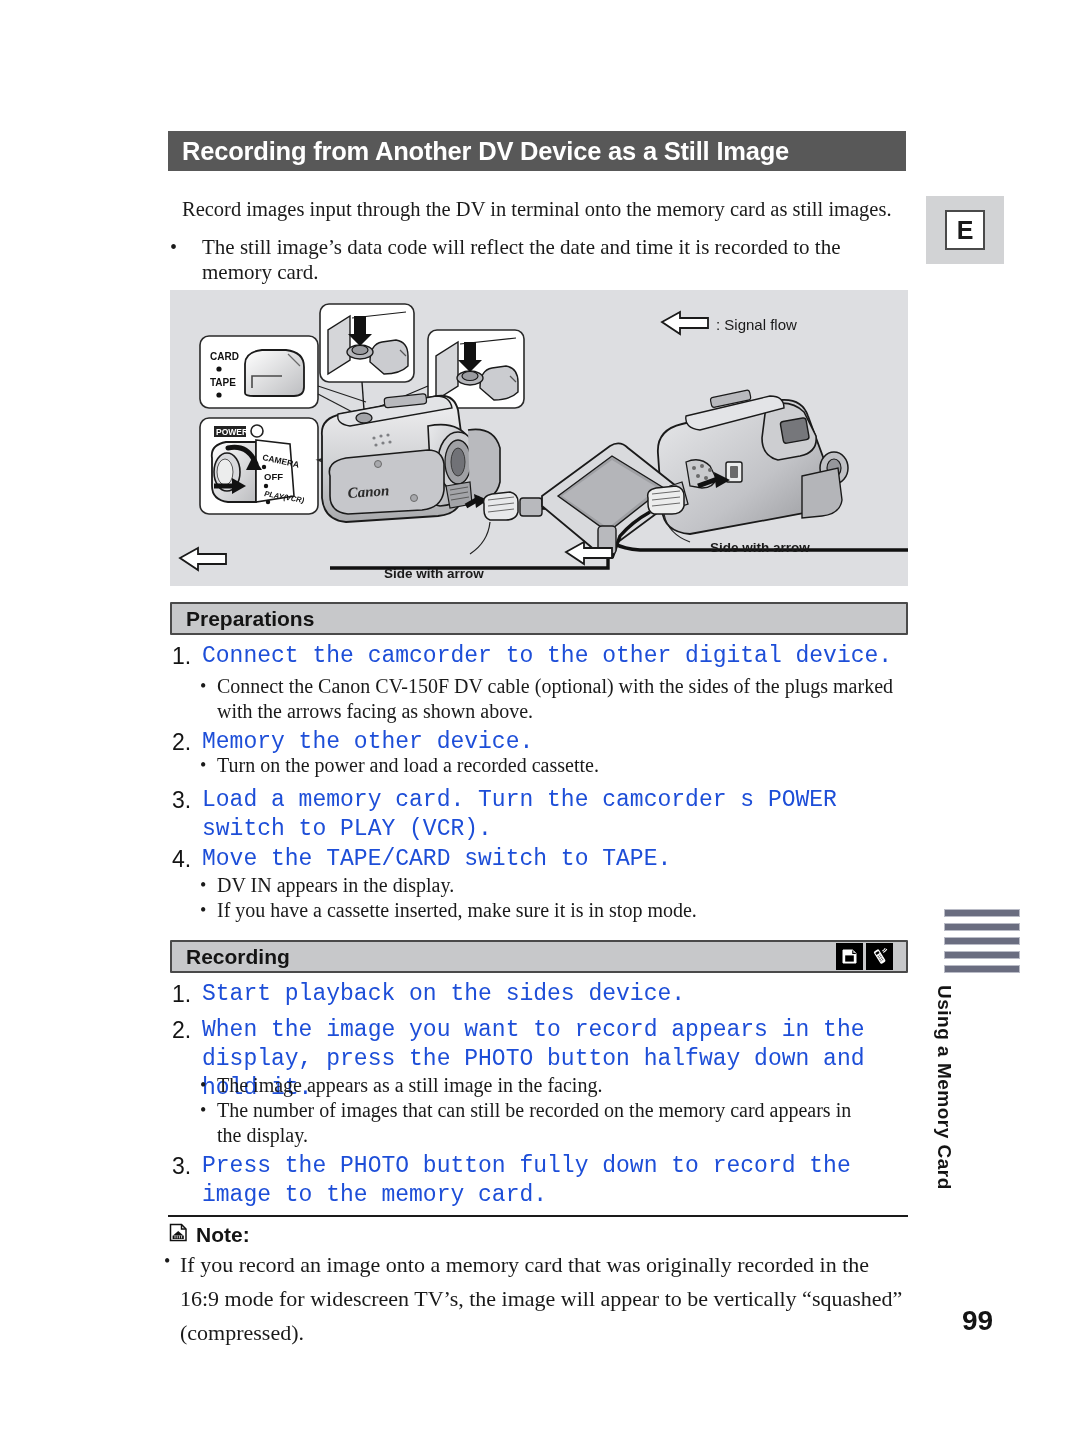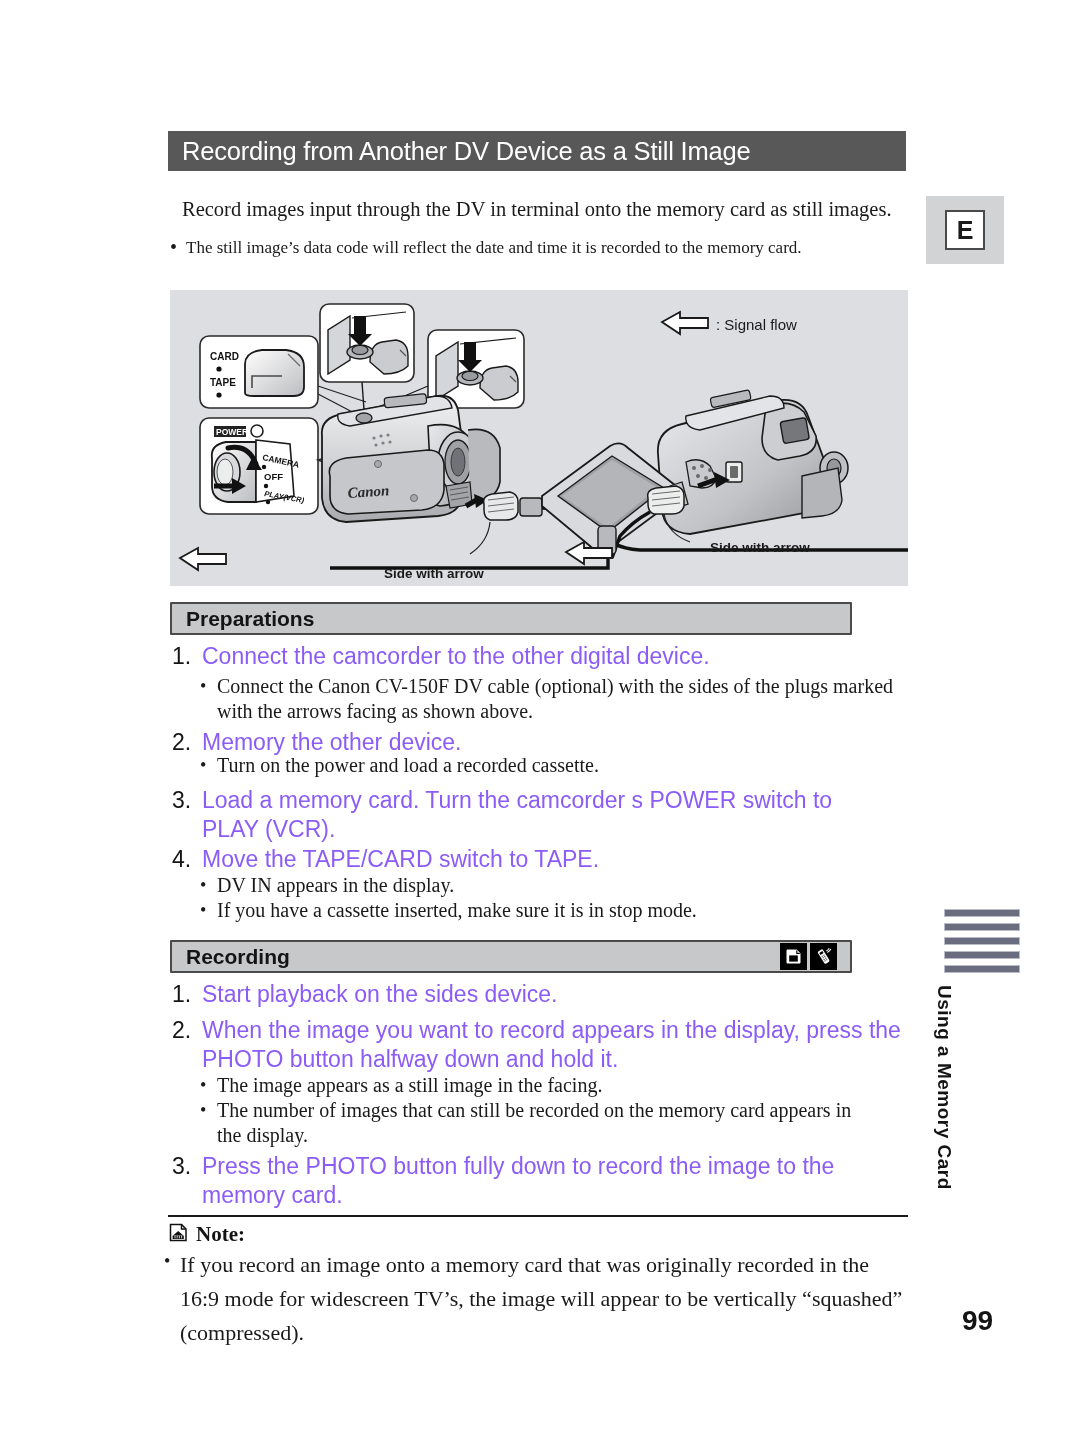--- a/index.html
+++ b/index.html
@@ -25,21 +25,21 @@
     height: 40px;
     background: #585858;
     display: flex;
     align-items: center;
     padding-left: 14px;
     box-sizing: border-box;
   }
   .title-bar .title-text {
     color: #ffffff;
     font-family: "Liberation Sans", sans-serif;
-    font-weight: normal;
+    font-weight: bold;
     font-size: 25.5px;
     letter-spacing: -0.2px;
     white-space: nowrap;
   }
 
   
   .e-tab {
     position: absolute;
     left: 926px;
     top: 196px;
@@ -81,40 +81,41 @@
   }
   .bullet-line .dot {
     width: 16px;
     flex: 0 0 16px;
     text-align: left;
     font-size: 20px;
     line-height: 25.5px;
   }
   .bullet-line .btxt {
     flex: 1;
-    font-size: 17px;
+    font-size: 21px;
     line-height: 25.5px;
+    margin-left: 16px;
   }
 
   
   .figure {
     position: absolute;
     left: 170px;
     top: 290px;
     width: 738px;
     height: 296px;
     background: #dddee1;
     overflow: hidden;
   }
   .figure svg { display: block; }
 
   
   .section-pill {
     position: absolute;
-    width: 682px;
+    width: 738px;
     height: 33px;
     background: #c7c8ca;
     border: 2px solid #4a4a4a;
     border-radius: 1px;
     box-sizing: border-box;
     display: flex;
     align-items: center;
   }
   .section-pill .sec-label {
     font-family: "Liberation Sans", sans-serif;
@@ -149,21 +150,22 @@
     width: 30px;
     flex: 0 0 30px;
     font-size: 23px;
     line-height: 29px;
     color: #141414;
   }
   .step .stxt {
     flex: 1;
     font-size: 23px;
     line-height: 29px;
-    color: #8b5cf6;
+    color: #1d4ed8;
+    font-family: Liberation Mono, monospace;
   }
 
   .sub {
     position: absolute;
     display: flex;
     font-family: "Liberation Serif", serif;
   }
   .sub .dot {
     width: 17px;
     flex: 0 0 17px;
@@ -187,21 +189,21 @@
   }
   .note-head {
     position: absolute;
     left: 168px;
     top: 1222px;
     display: flex;
     align-items: center;
     gap: 7px;
   }
   .note-head .note-label {
-    font-family: Liberation Serif, serif;
+    font-family: Liberation Sans, sans-serif;
     font-weight: bold;
     font-size: 21px;
     color: #141414;
   }
   .note-body {
     position: absolute;
     left: 164px;
     top: 1248px;
     width: 745px;
     display: flex;

